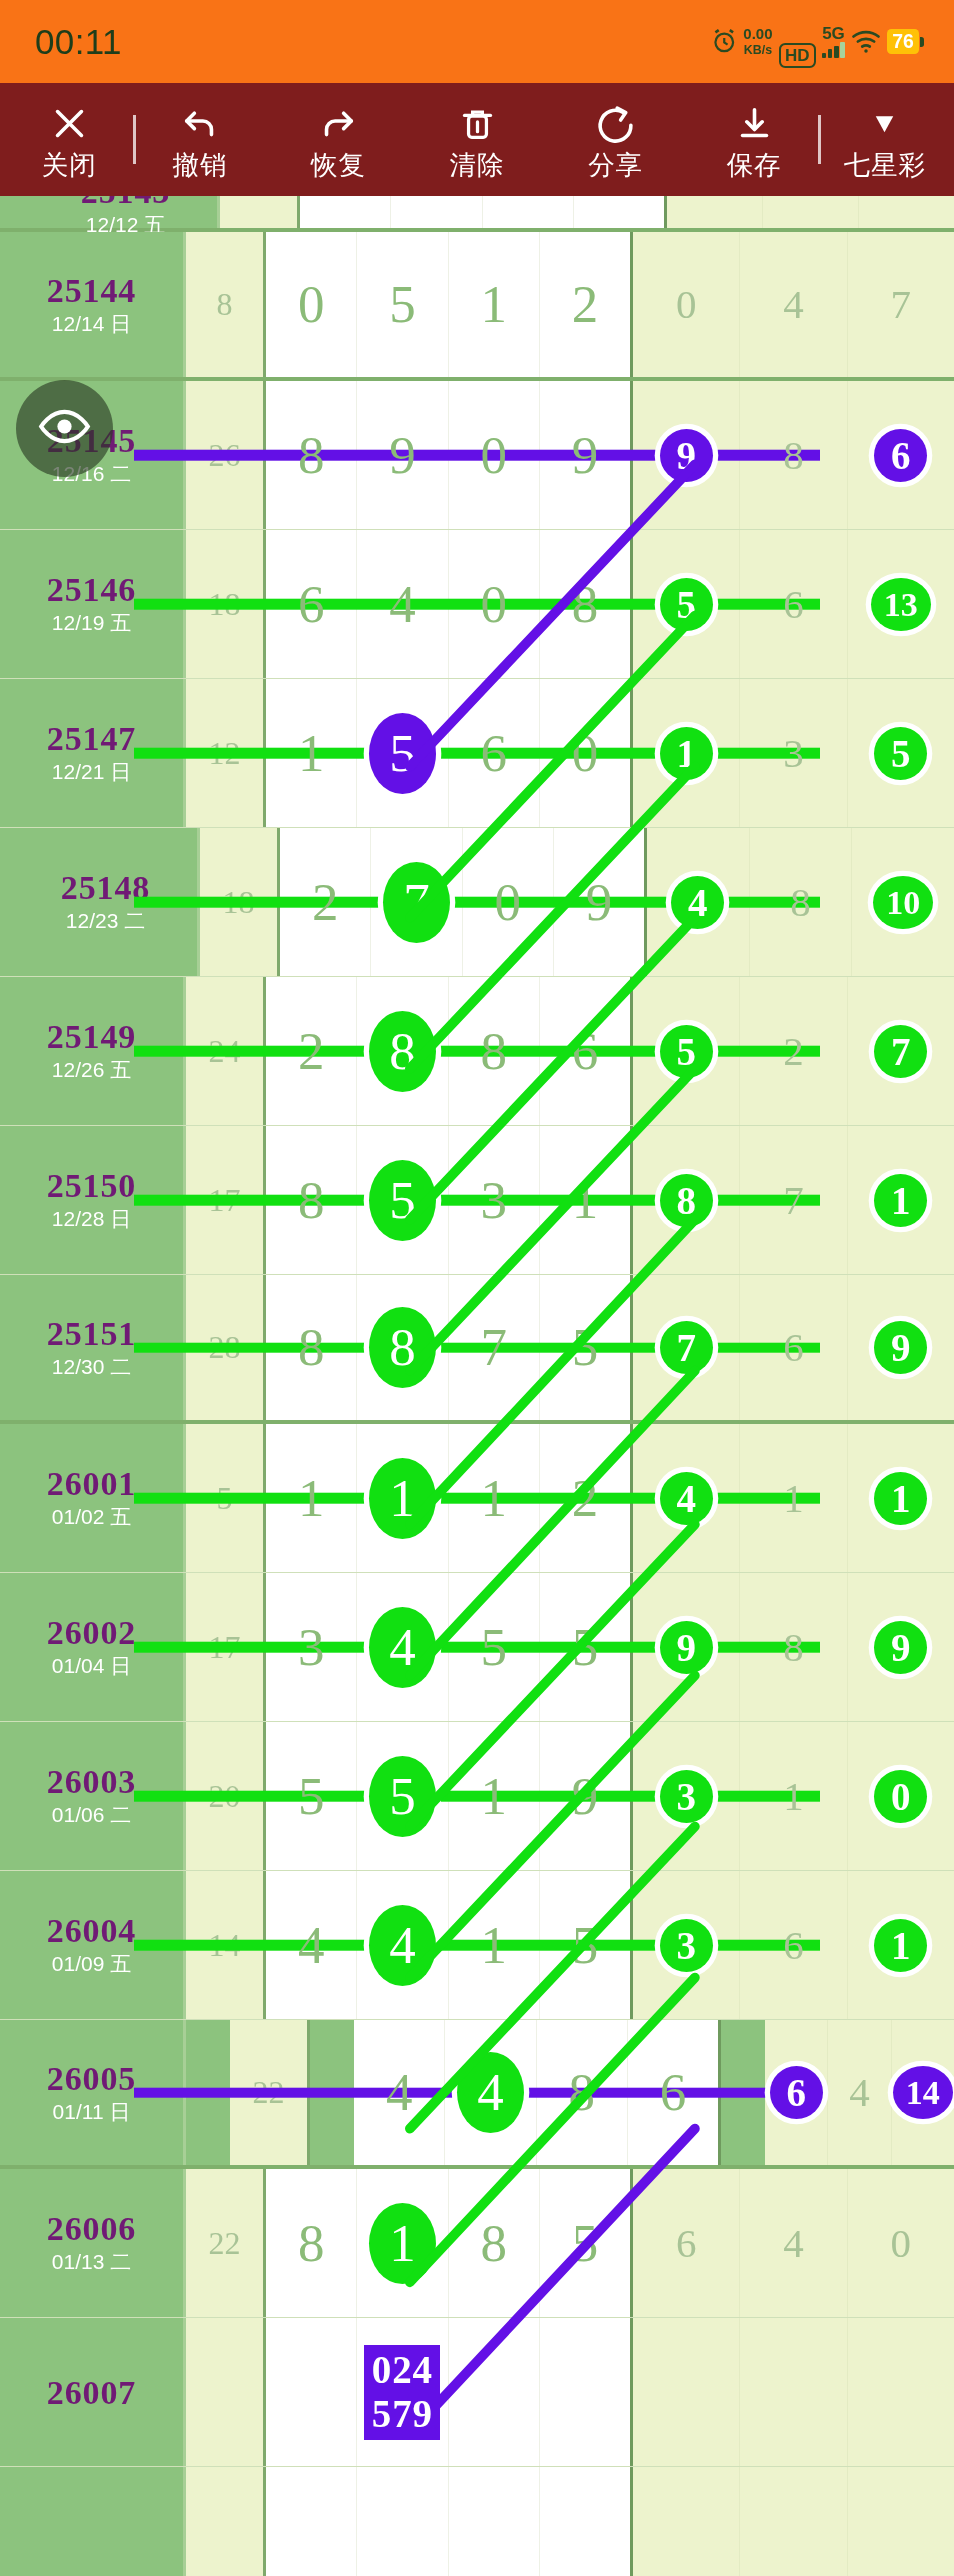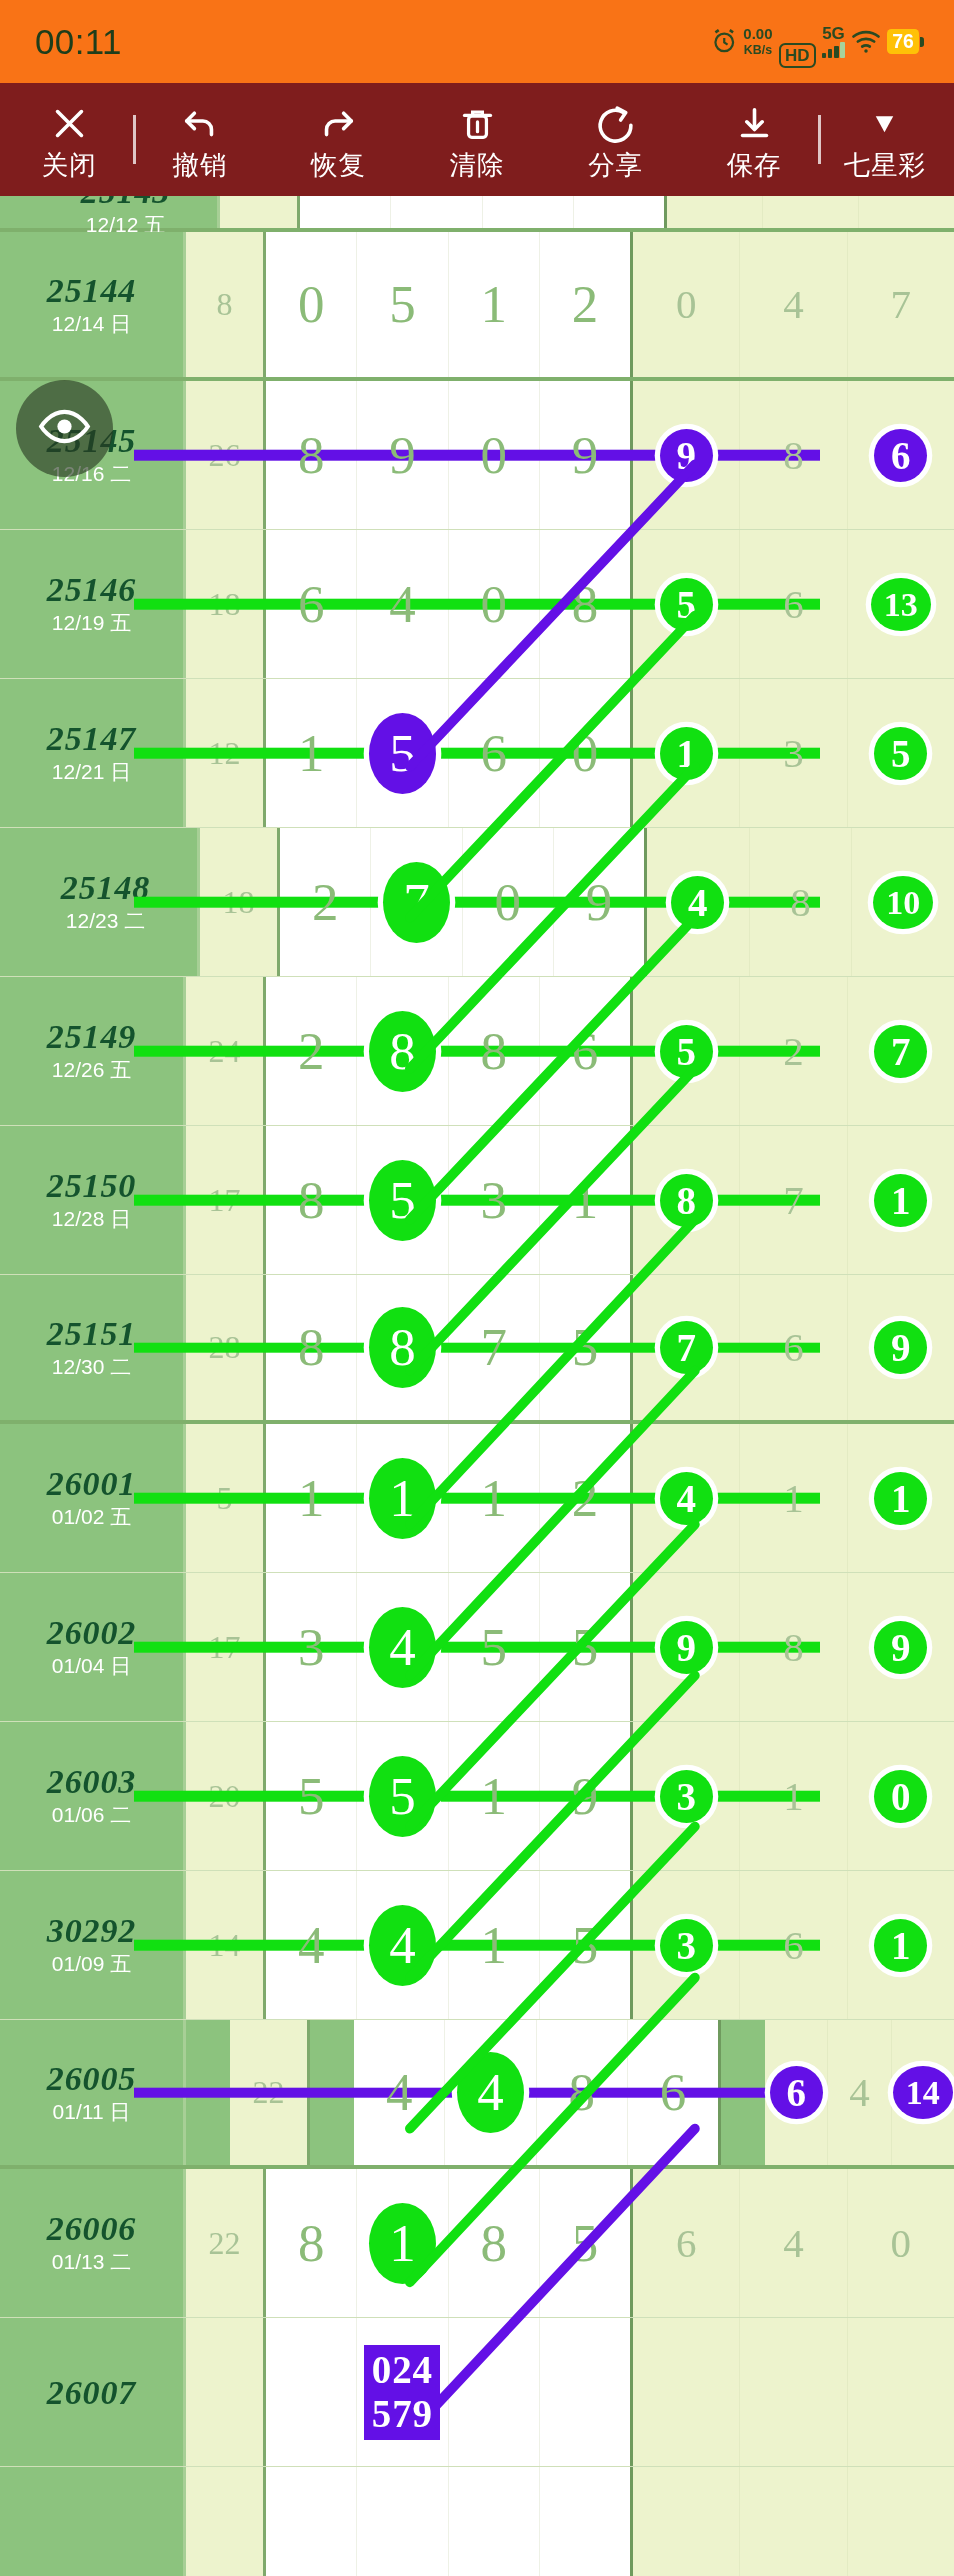--- a/index.html
+++ b/index.html
@@ -75,22 +75,22 @@
     border-bottom:1.8px solid #cfe0b9;
     position:relative;
   }
   .row.thick{border-bottom:4.4px solid #7fb06c;}
   .c-issue{
     width:186px;flex:0 0 186px;background:#8cc37e;
     display:flex;flex-direction:column;align-items:center;justify-content:center;
     box-sizing:border-box;border-right:3.5px solid #a7cf96;
   }
   .issue-no{
-    font-family:"Liberation Serif",serif;font-weight:bold;font-size:34px;color:#14532d;
-    line-height:37px;letter-spacing:0.9px;font-style:italic;
+    font-family:"Liberation Serif",serif;font-weight:bold;font-size:34px;color:#701a75;
+    line-height:37px;letter-spacing:0.9px;
   }
   .issue-dt{
     font-family:"Liberation Sans",sans-serif;font-size:21px;color:#ffffff;
     line-height:26.5px;margin-top:1.8px;
   }
   .c-sum{
     width:80px;flex:0 0 80px;background:#edf3cd;
     display:flex;align-items:center;justify-content:center;
     box-sizing:border-box;border-right:3.5px solid #7fa96c;
   }
@@ -685,21 +685,21 @@
           <div class="tcell">
             <span class="tnum">1</span>
           </div>
           <div class="tcell">
             <span class="mark green">0</span>
           </div>
         </div>
       </div>
       <div class="row" style="height: 149px;">
         <div class="c-issue">
-          <div class="issue-no">30292</div>
+          <div class="issue-no">26004</div>
           <div class="issue-dt">01/09 五</div>
         </div>
         <div class="c-sum">
           <span class="sum-txt">14</span>
         </div>
         <div class="c-digits">
           <div class="dcell">
             <span class="dnum">4</span>
           </div>
           <div class="dcell">

